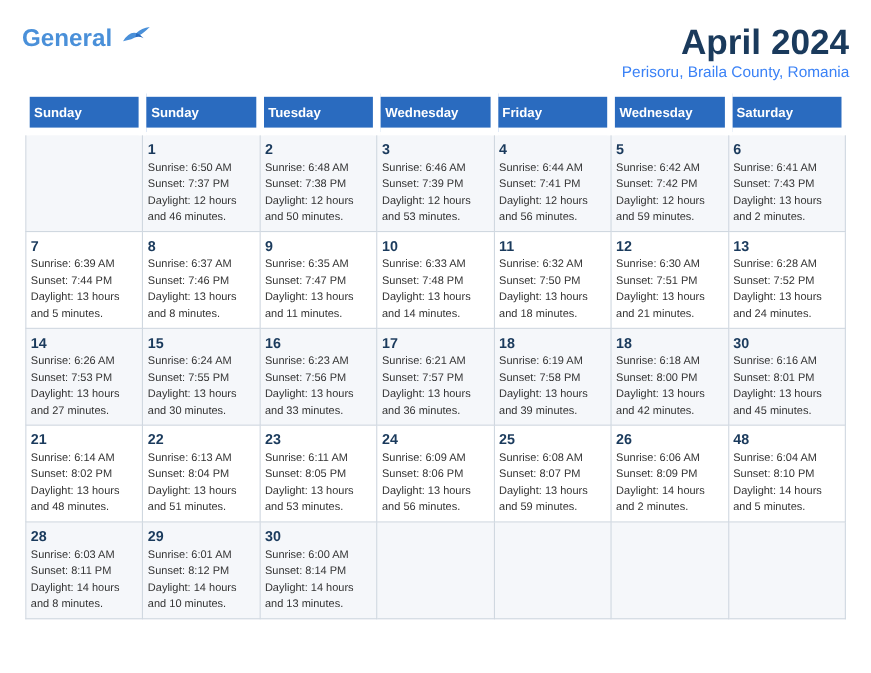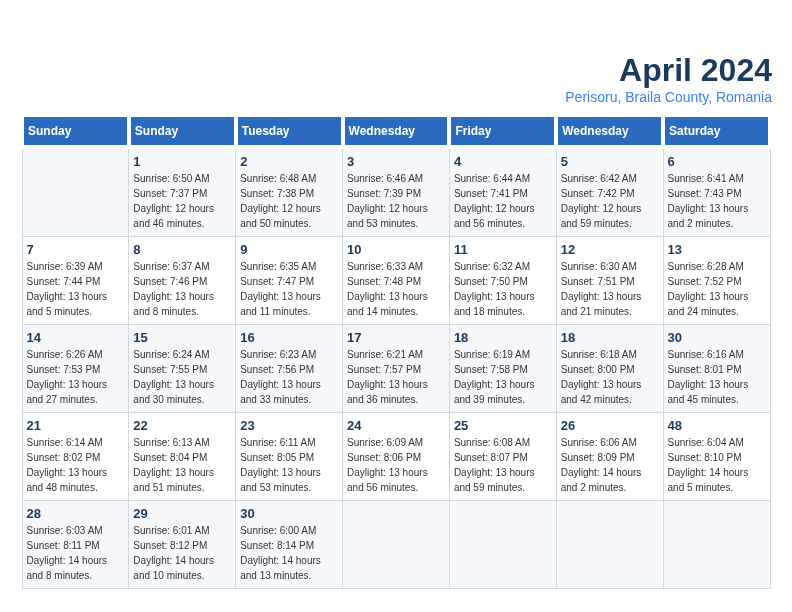--- a/index.html
+++ b/index.html
@@ -29,21 +29,20 @@
     .logo-text span {
       color: #4a90d9;
     }
     .logo-bird {
       width: 28px;
       height: 22px;
       margin-left: 2px;
     }
     .title-block {
       text-align: right;
-      margin-top: 32px;
     }
     .month-title {
       font-size: 32px;
       font-weight: bold;
       color: #1a3a5c;
     }
     .subtitle {
       font-size: 14px;
       color: #3b82f6;
     }
@@ -54,21 +53,21 @@
     }
     thead tr {
       background-color: #2a6bbf;
       color: #fff;
     }
     thead th {
       padding: 7px 4px;
       font-size: 12px;
       font-weight: bold;
       text-align: left;
-      border: 4px solid #ffffff;
+      border: 7px solid #ffffff;
     }
     tbody tr {
       vertical-align: top;
     }
     tbody tr:nth-child(odd) {
       background-color: #f5f7fa;
     }
     tbody tr:nth-child(even) {
       background-color: #ffffff;
     }
@@ -90,20 +89,27 @@
       line-height: 1.5;
       font-size: 10px;
     }
   </style>
 </head>
 <body>
 
 <div class="header">
   <div class="logo">
     <div>
+      <div class="logo-text">
+        <span>General</span>
+        <svg class="logo-bird" viewBox="0 0 30 22">
+          <path d="M2,18 Q8,8 15,10 Q20,5 28,4 Q22,10 18,12 Q14,14 10,16 Z" fill="#4a90d9"></path>
+          <path d="M15,10 Q20,12 22,15 Q18,13 14,14 Z" fill="#2a6bbf"></path>
+        </svg>
+      </div>
     </div>
   </div>
   <div class="title-block">
     <div class="month-title">April 2024</div>
     <div class="subtitle">Perisoru, Braila County, Romania</div>
   </div>
 </div>
 
 <table>
   <thead>

